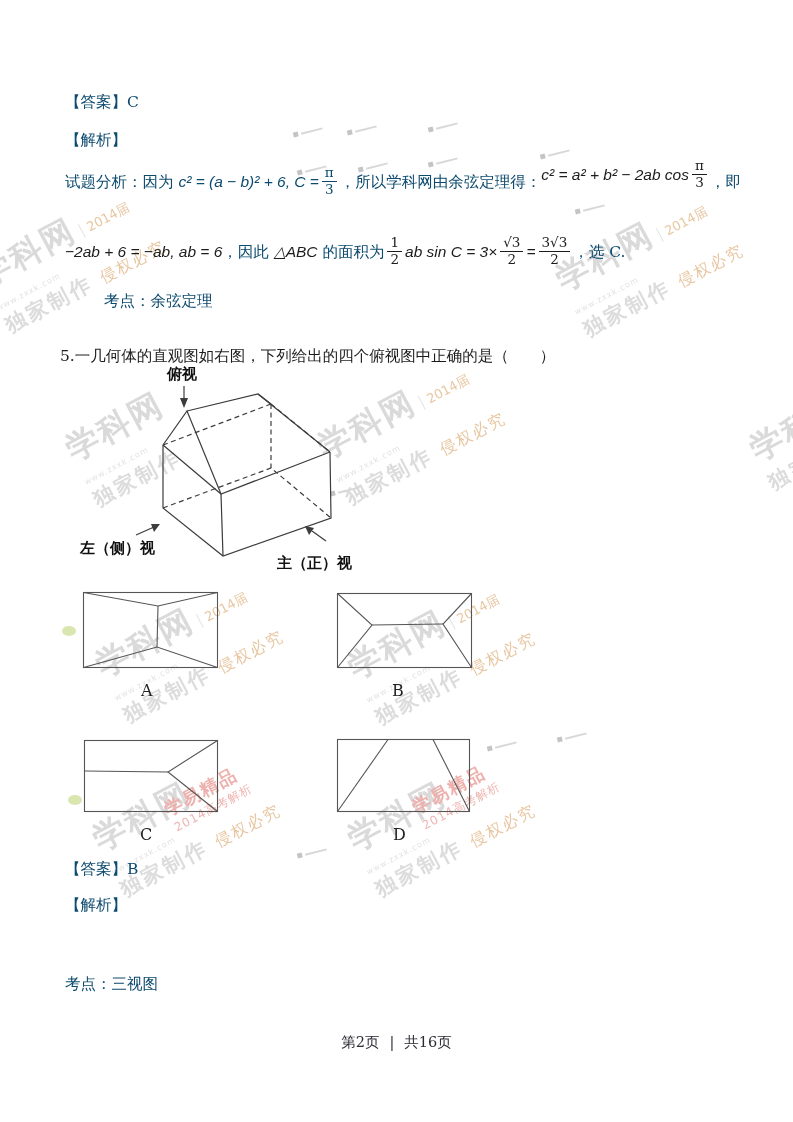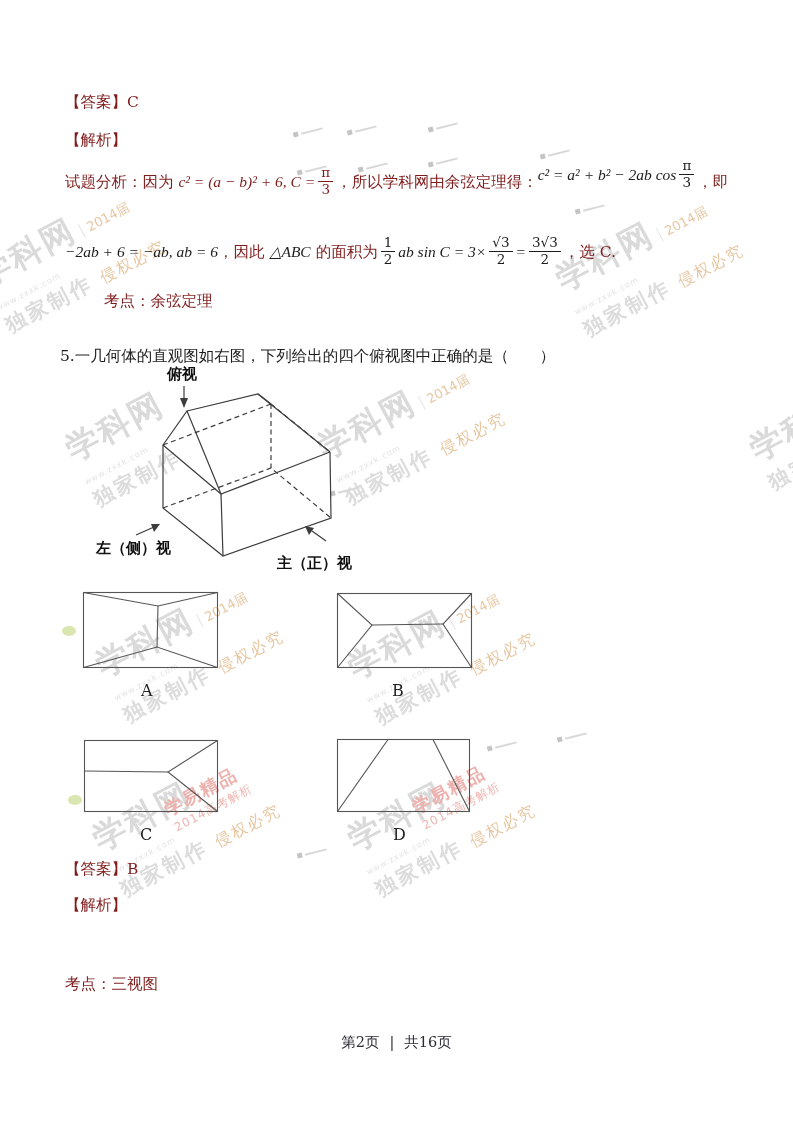--- a/index.html
+++ b/index.html
@@ -1,22 +1,22 @@
 <!DOCTYPE html>
 <html><head>
 <meta charset="utf-8">
 <style>
   html,body{margin:0;padding:0;background:#888;}
   #page{position:relative;width:793px;height:1122px;background:#ffffff;overflow:hidden;
         font-family:"DejaVu Serif","Liberation Serif",serif;color:#1c1c1c;margin:0 auto;}
   .abs{position:absolute;}
   .txt{font-size:15.5px;line-height:1.3;white-space:nowrap;z-index:3;}
-  .red{color:#7f1d1d;}
+  .red{color:#0c4a6e;}
   .blk{color:#1c1c1c;}
-  .mi{font-style:italic;font-family:Liberation Serif, serif;}
+  .mi{font-style:italic;font-family:Liberation Sans, sans-serif;}
   .frac{display:inline-block;vertical-align:middle;text-align:center;line-height:1.02;
         font-size:13.5px;margin:0 3px;position:relative;top:-2px;}
   .frac .num{display:block;border-bottom:1px solid currentColor;padding:0 3px 1px 3px;}
   .frac .den{display:block;padding-top:1px;}
   .raise{position:relative;top:-7px;display:inline-block;}
   .optlabel{font-size:16px;color:#222;z-index:3;}
   svg{position:absolute;overflow:visible;z-index:2;}
   .figlabel{font-size:15px;color:#111;z-index:3;white-space:nowrap;font-weight:bold;}
   .footer{width:793px;text-align:center;font-size:14.5px;color:#2a2a33;z-index:3;}
   .footer span{margin:8px 5px;}
@@ -137,21 +137,21 @@
 
   <div class="abs txt" style="left:65px;top:291px;padding-left:39px;">
     <span class="red">考点：余弦定理</span>
   </div>
 
   <div class="abs txt" style="left:60px;top:346px;">
     <span class="blk">5.一几何体的直观图如右图，下列给出的四个俯视图中正确的是（　　）</span>
   </div>
 
   <div class="abs figlabel" style="left:167px;top:365px;"><span>俯视</span></div>
-  <div class="abs figlabel" style="left:96px;top:539px;"><span>左（侧）视</span></div>
+  <div class="abs figlabel" style="left:80px;top:539px;"><span>左（侧）视</span></div>
   <div class="abs figlabel" style="left:277px;top:554px;"><span>主（正）视</span></div>
 
   <svg class="abs" style="left:85px;top:362px;" width="290" height="215" viewBox="0 0 290 215">
     <g stroke="#3c3c3c" stroke-width="1.2" fill="none">
 
       <path d="M78,83 L102,49 L136,132"></path>
       <path d="M102,49 L173,32 L186,42"></path>
       <path d="M173,32 L245,90"></path>
       <path d="M78,83 L136,132 L245,90"></path>
       <path d="M78,83 L78,146 L138,194 L246,156 L245,90"></path>

